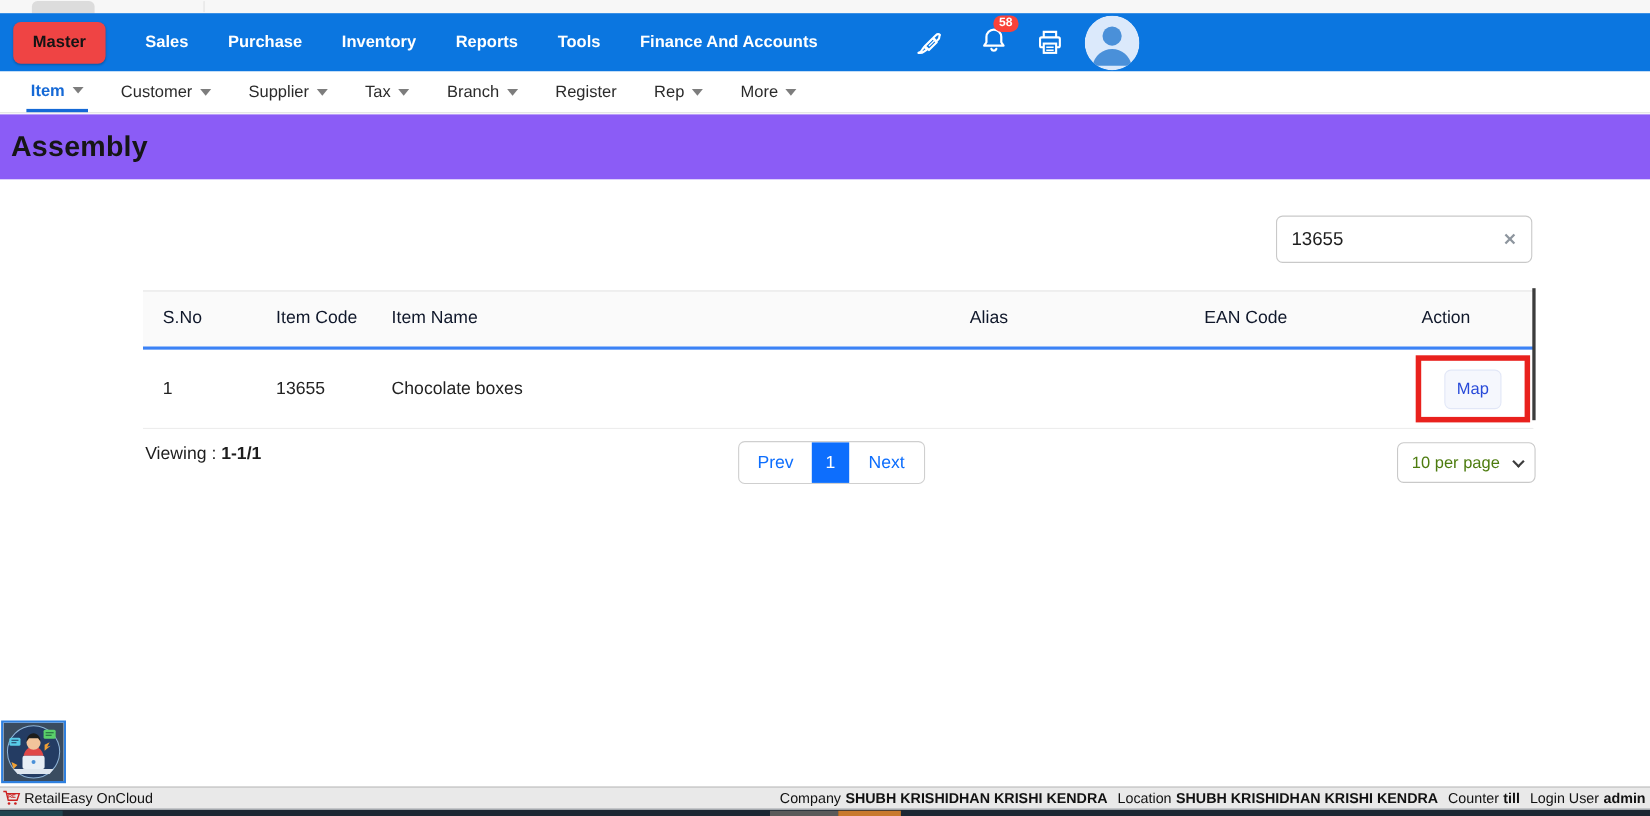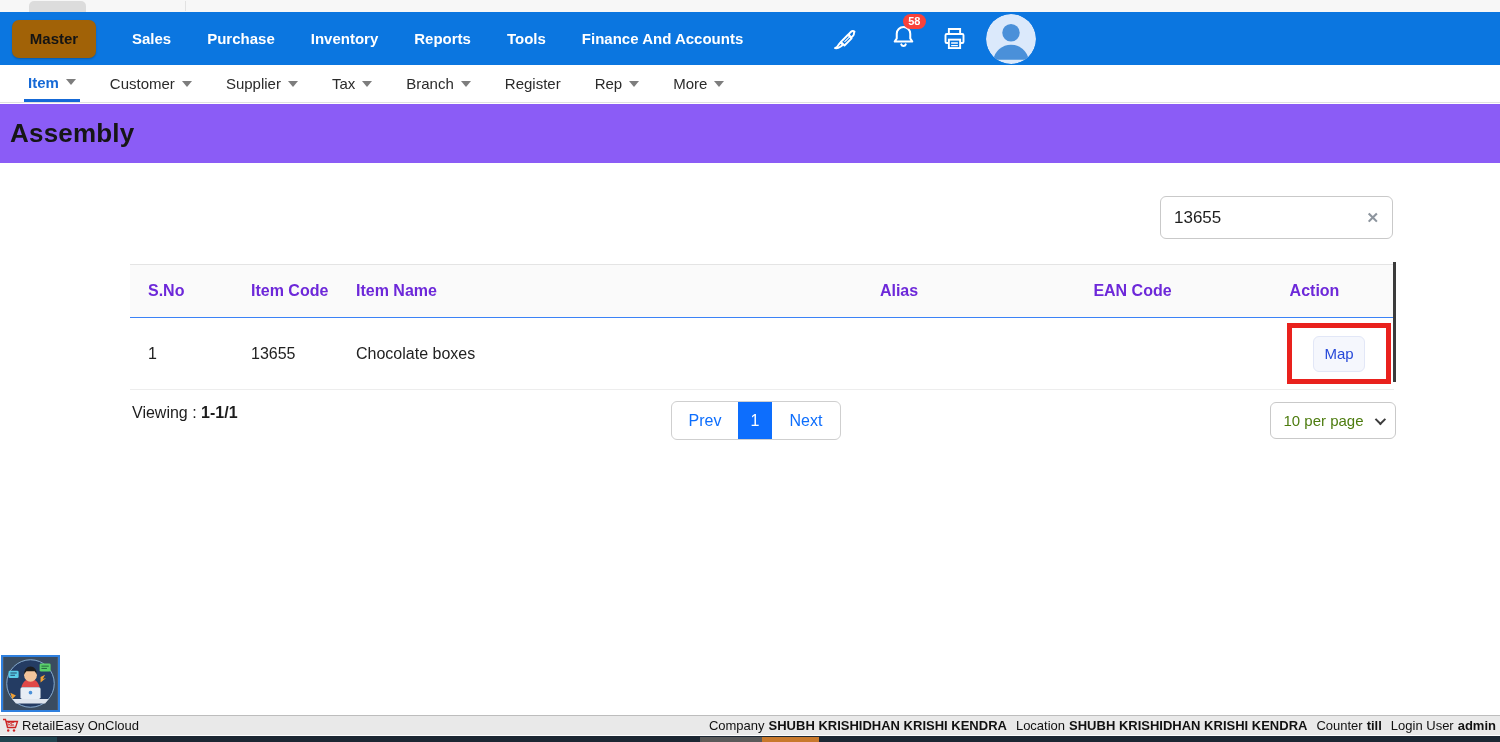--- a/index.html
+++ b/index.html
@@ -6,21 +6,21 @@
   body { font-family: "Liberation Sans", sans-serif; background: #fff; }
   #app { position: relative; width: 1500px; height: 742px; background: #fff; overflow: hidden; }
 
   
   .browser-strip { position: absolute; top: 0; left: 0; width: 100%; height: 12px; background: #f7f7f7; }
   .browser-tab { position: absolute; left: 29px; top: 1px; width: 57px; height: 11px; background: #dcdcdc; border-radius: 5px 5px 0 0; }
   .browser-line { position: absolute; left: 185px; top: 1px; width: 1px; height: 10px; background: #e2e2e2; }
 
   
   .topbar { position: absolute; top: 12px; left: 0; width: 100%; height: 53px; background: #0b76e0; display: flex; align-items: center; padding-left: 12px; overflow: hidden; }
-  .master-tab { width: 84px; height: 38px; background: #a16207; border-radius: 7px; display: flex; align-items: center; justify-content: center; font-size: 15px; font-weight: 700; color: #141414; box-shadow: 0 1px 2px rgba(0,0,0,.25); cursor: pointer; }
+  .master-tab { width: 84px; height: 38px; background: #ef4444; border-radius: 7px; display: flex; align-items: center; justify-content: center; font-size: 15px; font-weight: 700; color: #141414; box-shadow: 0 1px 2px rgba(0,0,0,.25); cursor: pointer; }
   .nav-item { color: #fff; font-weight: 700; font-size: 15px; margin-left: 36px; white-space: nowrap; cursor: pointer; }
   .nav-item:first-of-type { margin-left: 20px; }
   .menu-search { margin-left: auto; width: 214px; height: 31px; border: 1px solid #2a2a2a; border-radius: 7px; background: #fff; font-size: 15px; padding: 0 10px; color: #222; outline: none; font-family: "Liberation Sans", sans-serif; }
   .menu-search::placeholder { color: #7d7d7d; }
   .top-icon { width: 27px; height: 27px; flex: 0 0 auto; cursor: pointer; }
   .icon-brush { margin-left: 88px; }
   .icon-bellwrap { position: relative; margin-left: 32px; }
   .badge { position: absolute; top: -9px; left: 13px; background: #f9423a; color: #fff; font-size: 11px; font-weight: 700; border-radius: 9px; padding: 1px 5px; line-height: 13px; }
   .icon-print { margin-left: 24px; }
   .avatar { width: 50px; height: 50px; border-radius: 50%; margin-left: 18px; margin-right: -16px; overflow: hidden; flex: 0 0 auto; cursor: pointer; }
@@ -35,21 +35,21 @@
   .title-band { position: absolute; top: 104px; left: 0; width: 100%; height: 59px; background: #8b5cf6; display: flex; align-items: center; }
   .page-title { font-size: 26px; font-weight: 800; color: #161616; padding-left: 10px; letter-spacing: .2px; }
 
   
   .filter-box { position: absolute; left: 1160px; top: 196px; width: 233px; height: 43px; border: 1px solid #c9c9c9; border-radius: 6px; background: #fff; display: flex; align-items: center; }
   .filter-input { flex: 1; border: none; outline: none; font-size: 17px; color: #1e1e1e; padding-left: 13px; background: transparent; font-family: "Liberation Sans", sans-serif; min-width: 0; }
   .filter-clear { font-size: 15px; font-weight: 700; color: #8d959e; padding: 0 13px; cursor: pointer; }
 
   
   .items-table { position: absolute; left: 130px; top: 264px; width: 1264px; }
-  .tbl-header { display: flex; align-items: center; height: 54px; background: #fafafa; border-top: 1px solid #e4e4e4; border-bottom: 1px solid #3b82f6; font-size: 16px; font-weight: 700; color: #6d28d9; }
+  .tbl-header { display: flex; align-items: center; height: 54px; background: #fafafa; border-top: 1px solid #e4e4e4; border-bottom: 3px solid #3b82f6; font-size: 16px; font-weight: 400; color: #0f172a; }
   .tbl-row { display: flex; align-items: center; height: 72px; background: #fff; border-bottom: 1px solid #ededed; font-size: 16px; color: #222; }
   .c-sno { width: 103px; padding-left: 18px; }
   .c-code { width: 105px; padding-left: 18px; }
   .c-name { width: 430px; padding-left: 18px; }
   .c-alias { width: 262px; text-align: center; }
   .c-ean { width: 205px; text-align: center; }
   .c-action { width: 159px; text-align: center; }
   .c-action-cell { width: 159px; display: flex; justify-content: flex-end; align-items: center; }
   .tbl-scrollbar { position: absolute; right: -2px; top: -2px; width: 3px; height: 120px; background: #3c3c3c; }
   .highlight-box { width: 104px; height: 61px; border: 5px solid #e9211d; display: flex; align-items: center; justify-content: center; margin-right: 3px; }

